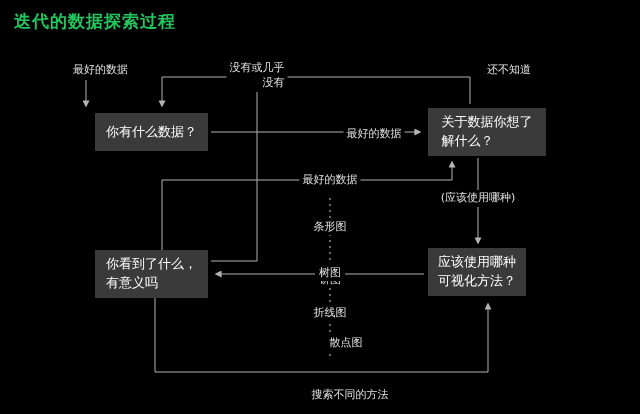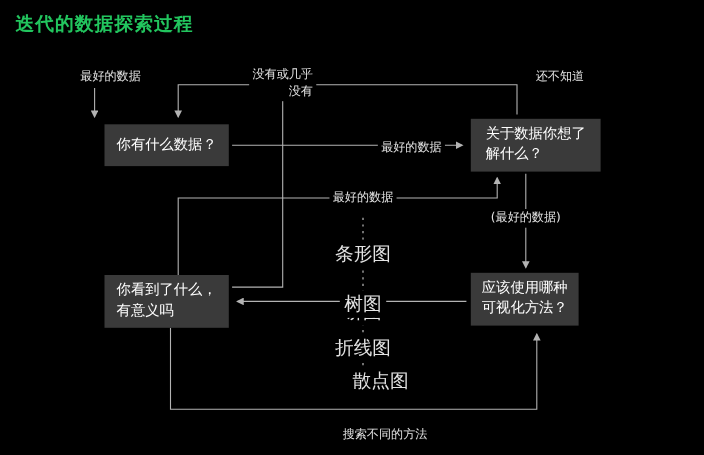--- a/index.html
+++ b/index.html
@@ -46,21 +46,21 @@
     font-size: 11px;
     line-height: 1.35;
     background: #000;
     padding: 1px 3px;
     white-space: pre-line;
   }
   .center-x { transform: translateX(-50%); text-align: right; }
   .chart-type {
     position: absolute;
     color: #e3e3e3;
-    font-size: 17px;
+    font-size: 11px;
     background: #000;
     padding: 1px 4px;
     transform: translateX(-50%);
     font-family: Liberation Serif, serif;
   }
 </style>
 </head>
 <body>
 
 <div class="canvas">
@@ -116,21 +116,21 @@
 
   <div class="edge-label center-x" style="left:257px; top:60px;">没有或几乎
 没有</div>
 
   <div class="edge-label" style="left:484px; top:62px;">还不知道</div>
 
   <div class="edge-label center-x" style="left:331px; top:126px;margin-left:43px;">最好的数据</div>
 
   <div class="edge-label center-x" style="left:330px; top:172px;">最好的数据</div>
 
-  <div class="edge-label center-x" style="left:478px; top:190px;">(最好的数据)</div>
+  <div class="edge-label center-x" style="left:478px; top:190px;">(应该使用哪种)</div>
 
   <div class="edge-label center-x" style="left:350px; top:387px;">搜索不同的方法</div>
 
   <div class="chart-type" style="left:330px; top:218px;">条形图</div>
   <div class="chart-type" style="left:330px; top:248px;margin-top:23px;">饼图</div>
   <div class="chart-type" style="left:330px; top:264px;">树图</div>
   <div class="chart-type" style="left:330px; top:304px;">折线图</div>
   <div class="chart-type" style="left:346px; top:334px;">散点图</div>
 
 </div>

